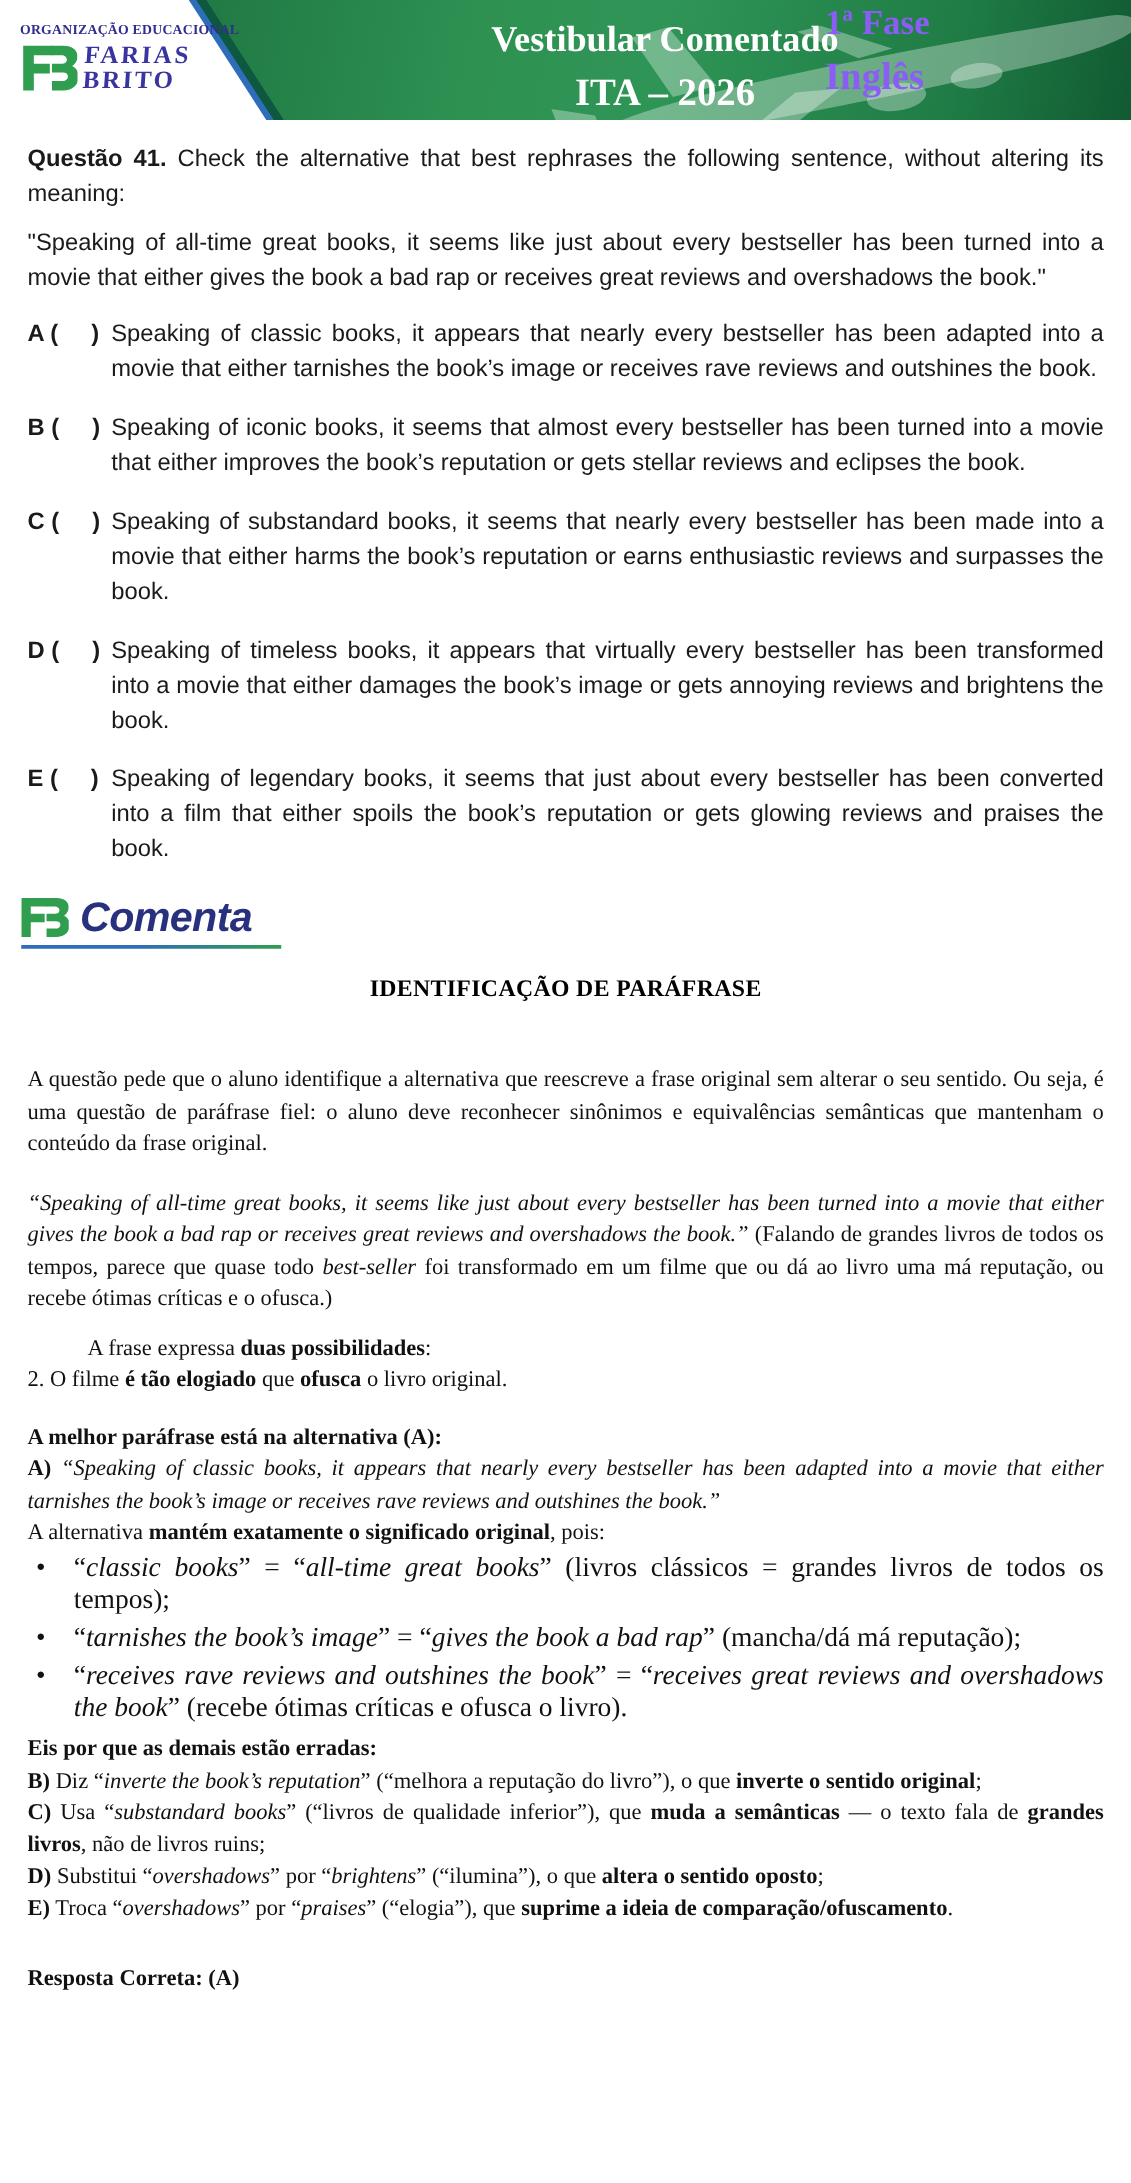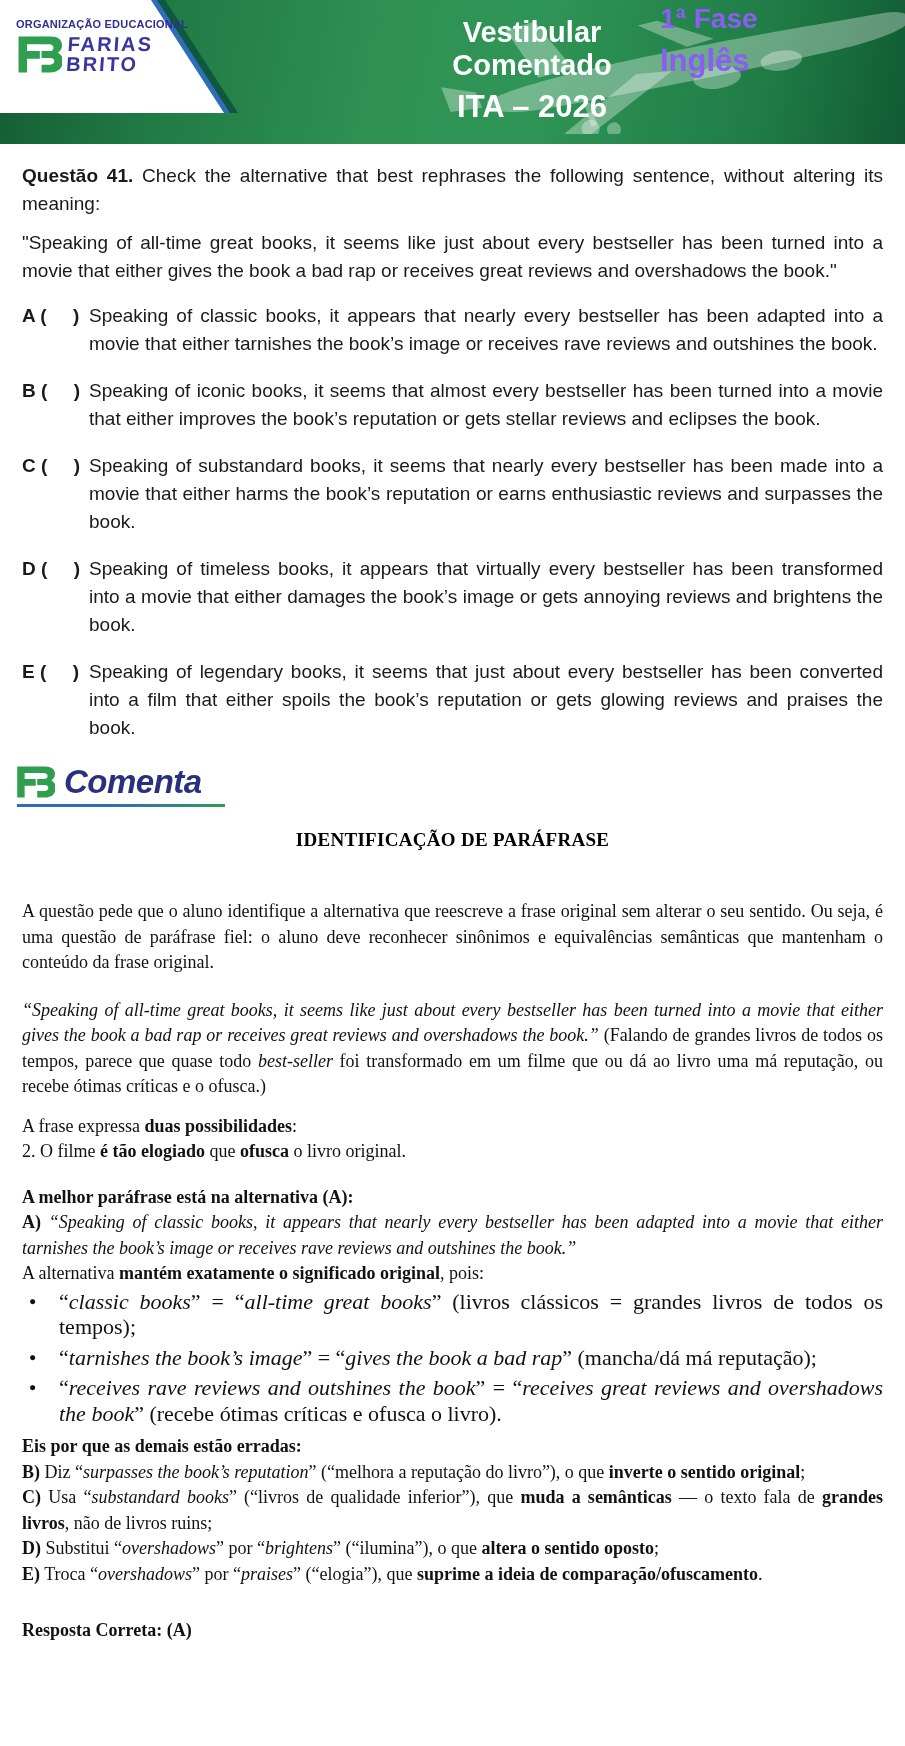--- a/index.html
+++ b/index.html
@@ -1,20 +1,20 @@
 <!DOCTYPE html>
 <html><head>
 <meta charset="utf-8">
 <style>
   html,body { margin:0; padding:0; background:#ffffff; }
   .page { position:relative; width:905px; height:1746px; background:#fff; overflow:hidden;
           font-family:"Liberation Sans", sans-serif; color:#1a1a1a; }
 
   
-  .header { position:relative; height:144px; overflow:hidden; }
+  .header { position:relative; height:96px; overflow:hidden;font-family:Liberation Serif, serif; }
   .banner-bg { position:absolute; inset:0;
     background:linear-gradient(100deg,#135c33 0%,#207a44 18%,#2e9152 42%,#2f9556 58%,#1f7c45 84%,#115a32 100%); }
   .plane { position:absolute; left:432px; top:-8px; width:478px; height:142px; }
   .stripe { position:absolute; inset:0; }
   .stripe-teal { background:#0e5840; clip-path:polygon(155px 0,165px 0,238px 113px,228px 113px); }
   .stripe-blue { background:#2e6db9; clip-path:polygon(149px 0,157px 0,230px 113px,222px 113px); }
   .wedge { position:absolute; inset:0; background:#ffffff; clip-path:polygon(0 0,151px 0,224px 113px,0 113px); }
   .logo-block { position:absolute; left:16px; top:18px; width:200px; }
   .org-label { font-size:11px; font-weight:bold; color:#322e8e; letter-spacing:0.2px; }
   .logo-row { display:flex; align-items:flex-start; gap:5px; margin-top:4px; }
@@ -44,21 +44,21 @@
   .comenta-block { margin-top:21px; padding-left:15px; }
   .comenta-logo { display:flex; align-items:center; gap:9px; }
   .comenta-word { font-size:33px; font-weight:bold; font-style:italic; color:#29307e; letter-spacing:-0.5px;
                   font-family:"Liberation Sans", sans-serif; }
   .comenta-underline { width:208px; height:3px; margin-top:3px; margin-left:2px;
                   background:linear-gradient(90deg,#2e6db9 0%,#2e6db9 45%,#2f9e4f 100%); }
   .c-title { font-family:"Liberation Serif", serif; font-size:19px; font-weight:bold; letter-spacing:0.3px;
              text-align:center; margin:22px 0 0 0; color:#000; }
   .commentary { padding:0 22px; color:#111; }
   .ser { font-family:"Liberation Serif", serif; font-size:18px; line-height:25.5px; text-align:justify; margin:0; }
-  .mt48 { margin-top:48px; } .mt22 { margin-top:22px; } .mt14 { margin-top:14px; }
+  .mt48 { margin-top:48px; } .mt22 { margin-top:22px; } .mt14 { margin-top:14px;margin-left:48px; }
   .mt20 { margin-top:20px; } .mt8 { margin-top:8px; } .mt24a { margin-top:31px; }
   .bullet { display:flex; margin-top:5px; }
   .bullet.first { margin-top:2px; }
   .dot { flex:none; width:30px; padding-left:7px; font-size:12px; line-height:25.5px;
          font-family:"Liberation Serif", serif; }
   .btext { flex:1; font-family:"Liberation Serif", serif; font-size:22px; line-height:25.5px; text-align:justify; }
   .seg-b { font-weight:bold; }
   .seg-i { font-style:italic; }
 </style>
 </head>
@@ -169,21 +169,21 @@
     <div class="bullet">
       <span class="dot">●</span>
       <span class="btext"><span>“</span><span class="seg-i">tarnishes the book’s image</span><span>” = “</span><span class="seg-i">gives the book a bad rap</span><span>” (mancha/dá má reputação);</span></span>
     </div>
     <div class="bullet">
       <span class="dot">●</span>
       <span class="btext"><span>“</span><span class="seg-i">receives rave reviews and outshines the book</span><span>” = “</span><span class="seg-i">receives great reviews and overshadows the book</span><span>” (recebe ótimas críticas e ofusca o livro).</span></span>
     </div>
 
     <p class="ser mt8"><span class="seg-b">Eis por que as demais estão erradas:</span></p>
-    <p class="ser"><span class="seg-b">B)</span><span> Diz “</span><span class="seg-i">surpasses the book’s reputation</span><span>” (“melhora a reputação do livro”), o que </span><span class="seg-b">inverte o sentido original</span><span>;</span></p>
+    <p class="ser"><span class="seg-b">B)</span><span> Diz “</span><span class="seg-i">inverte the book’s reputation</span><span>” (“melhora a reputação do livro”), o que </span><span class="seg-b">inverte o sentido original</span><span>;</span></p>
     <p class="ser"><span class="seg-b">C)</span><span> Usa “</span><span class="seg-i">substandard books</span><span>” (“livros de qualidade inferior”), que </span><span class="seg-b">muda a semânticas</span><span> — o texto fala de </span><span class="seg-b">grandes livros</span><span>, não de livros ruins;</span></p>
     <p class="ser"><span class="seg-b">D)</span><span> Substitui “</span><span class="seg-i">overshadows</span><span>” por “</span><span class="seg-i">brightens</span><span>” (“ilumina”), o que </span><span class="seg-b">altera o sentido oposto</span><span>;</span></p>
     <p class="ser"><span class="seg-b">E)</span><span> Troca “</span><span class="seg-i">overshadows</span><span>” por “</span><span class="seg-i">praises</span><span>” (“elogia”), que </span><span class="seg-b">suprime a ideia de comparação/ofuscamento</span><span>.</span></p>
 
     <p class="ser mt24a"><span class="seg-b">Resposta Correta: (A)</span></p>
   </section>
 
 </div>
 
 </body></html>

